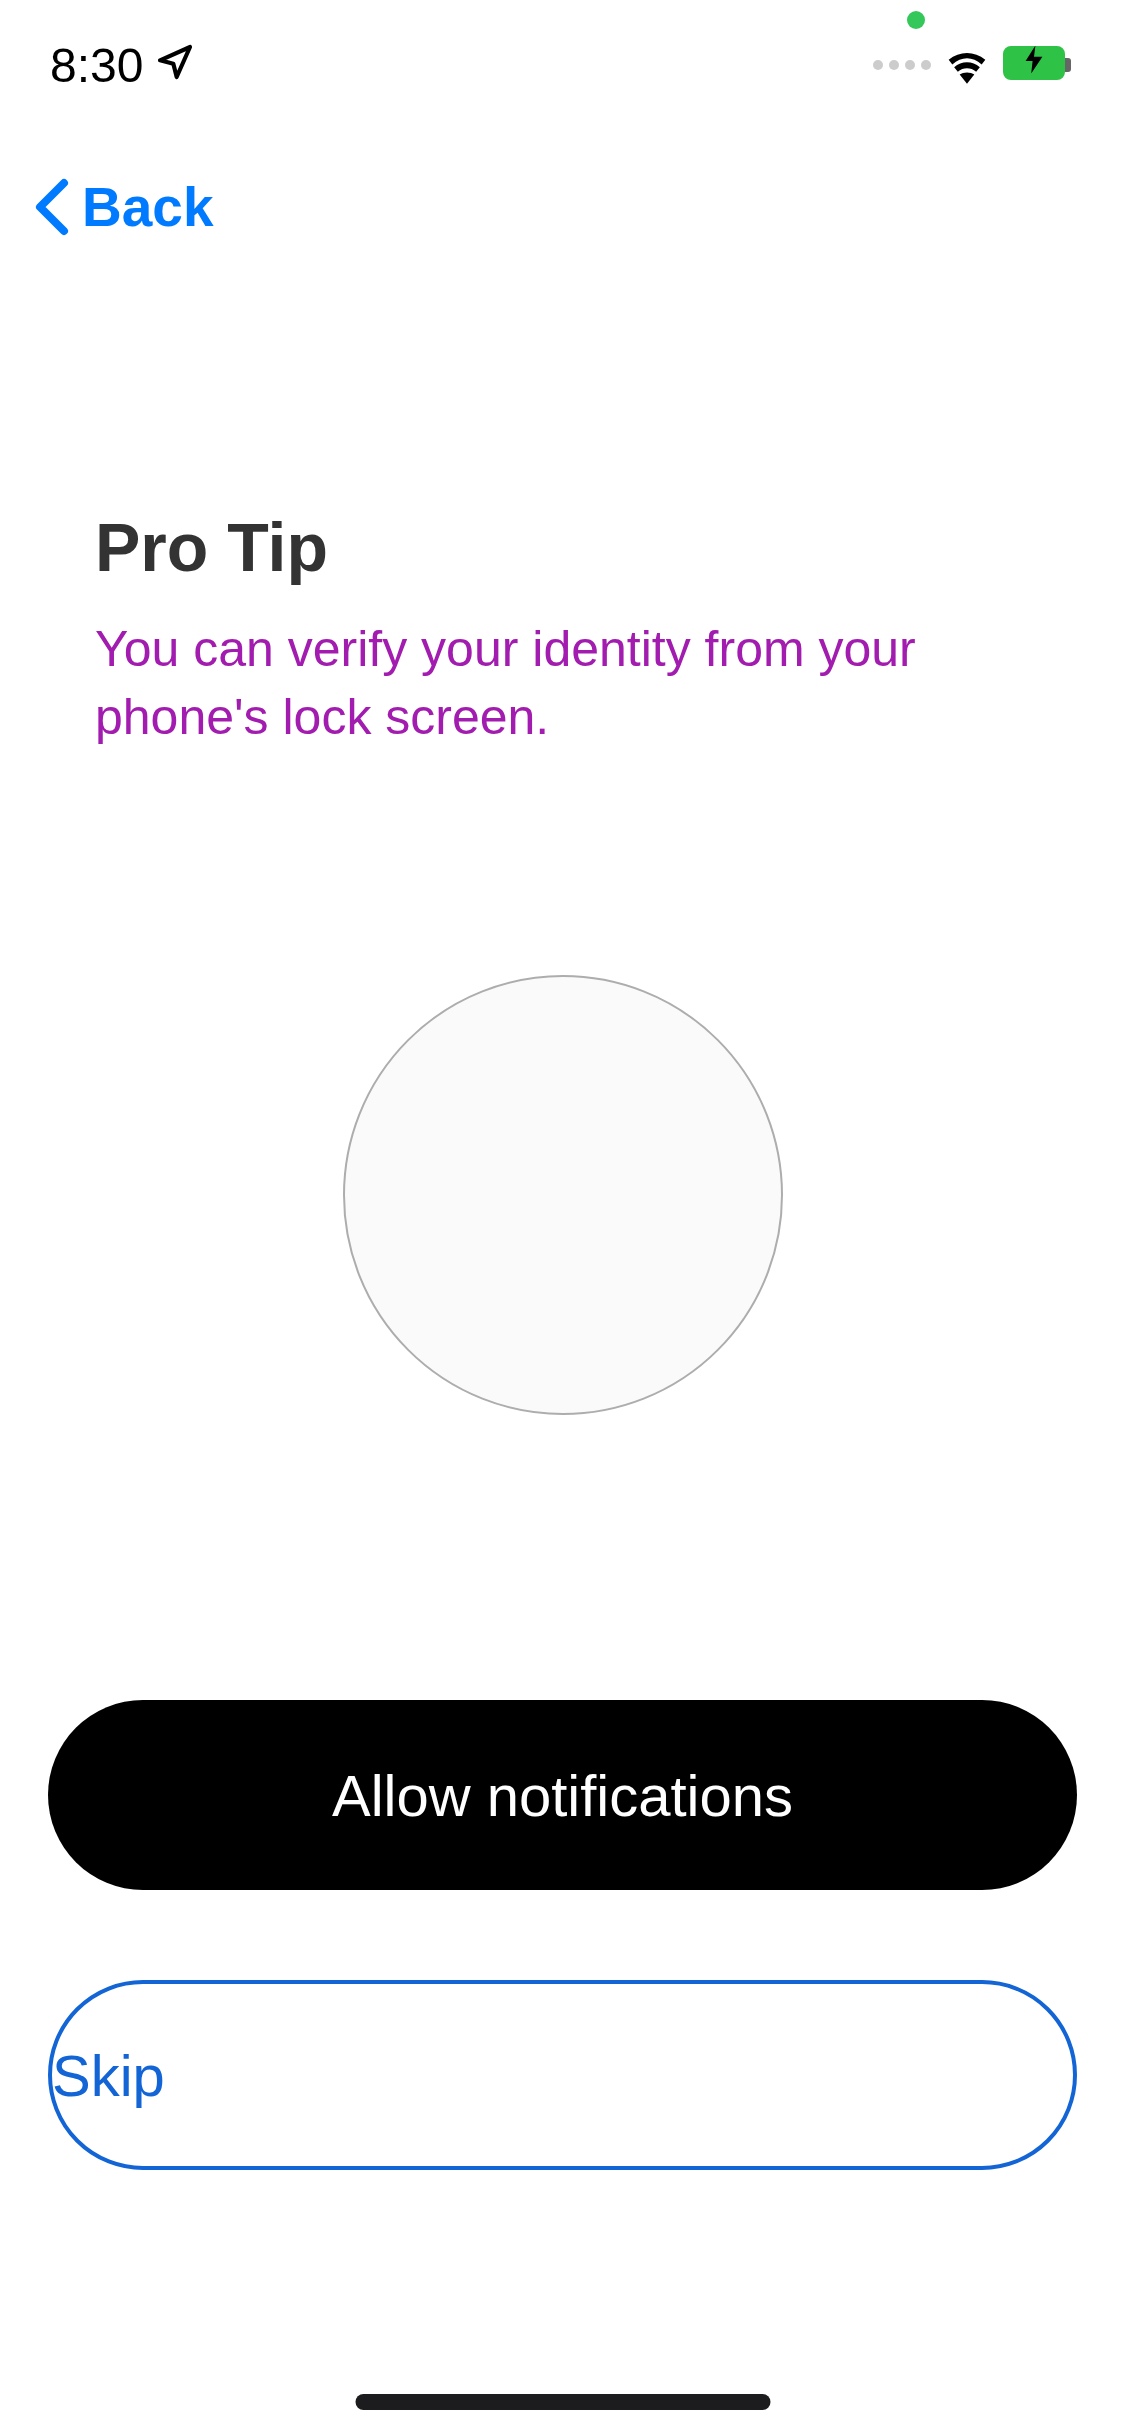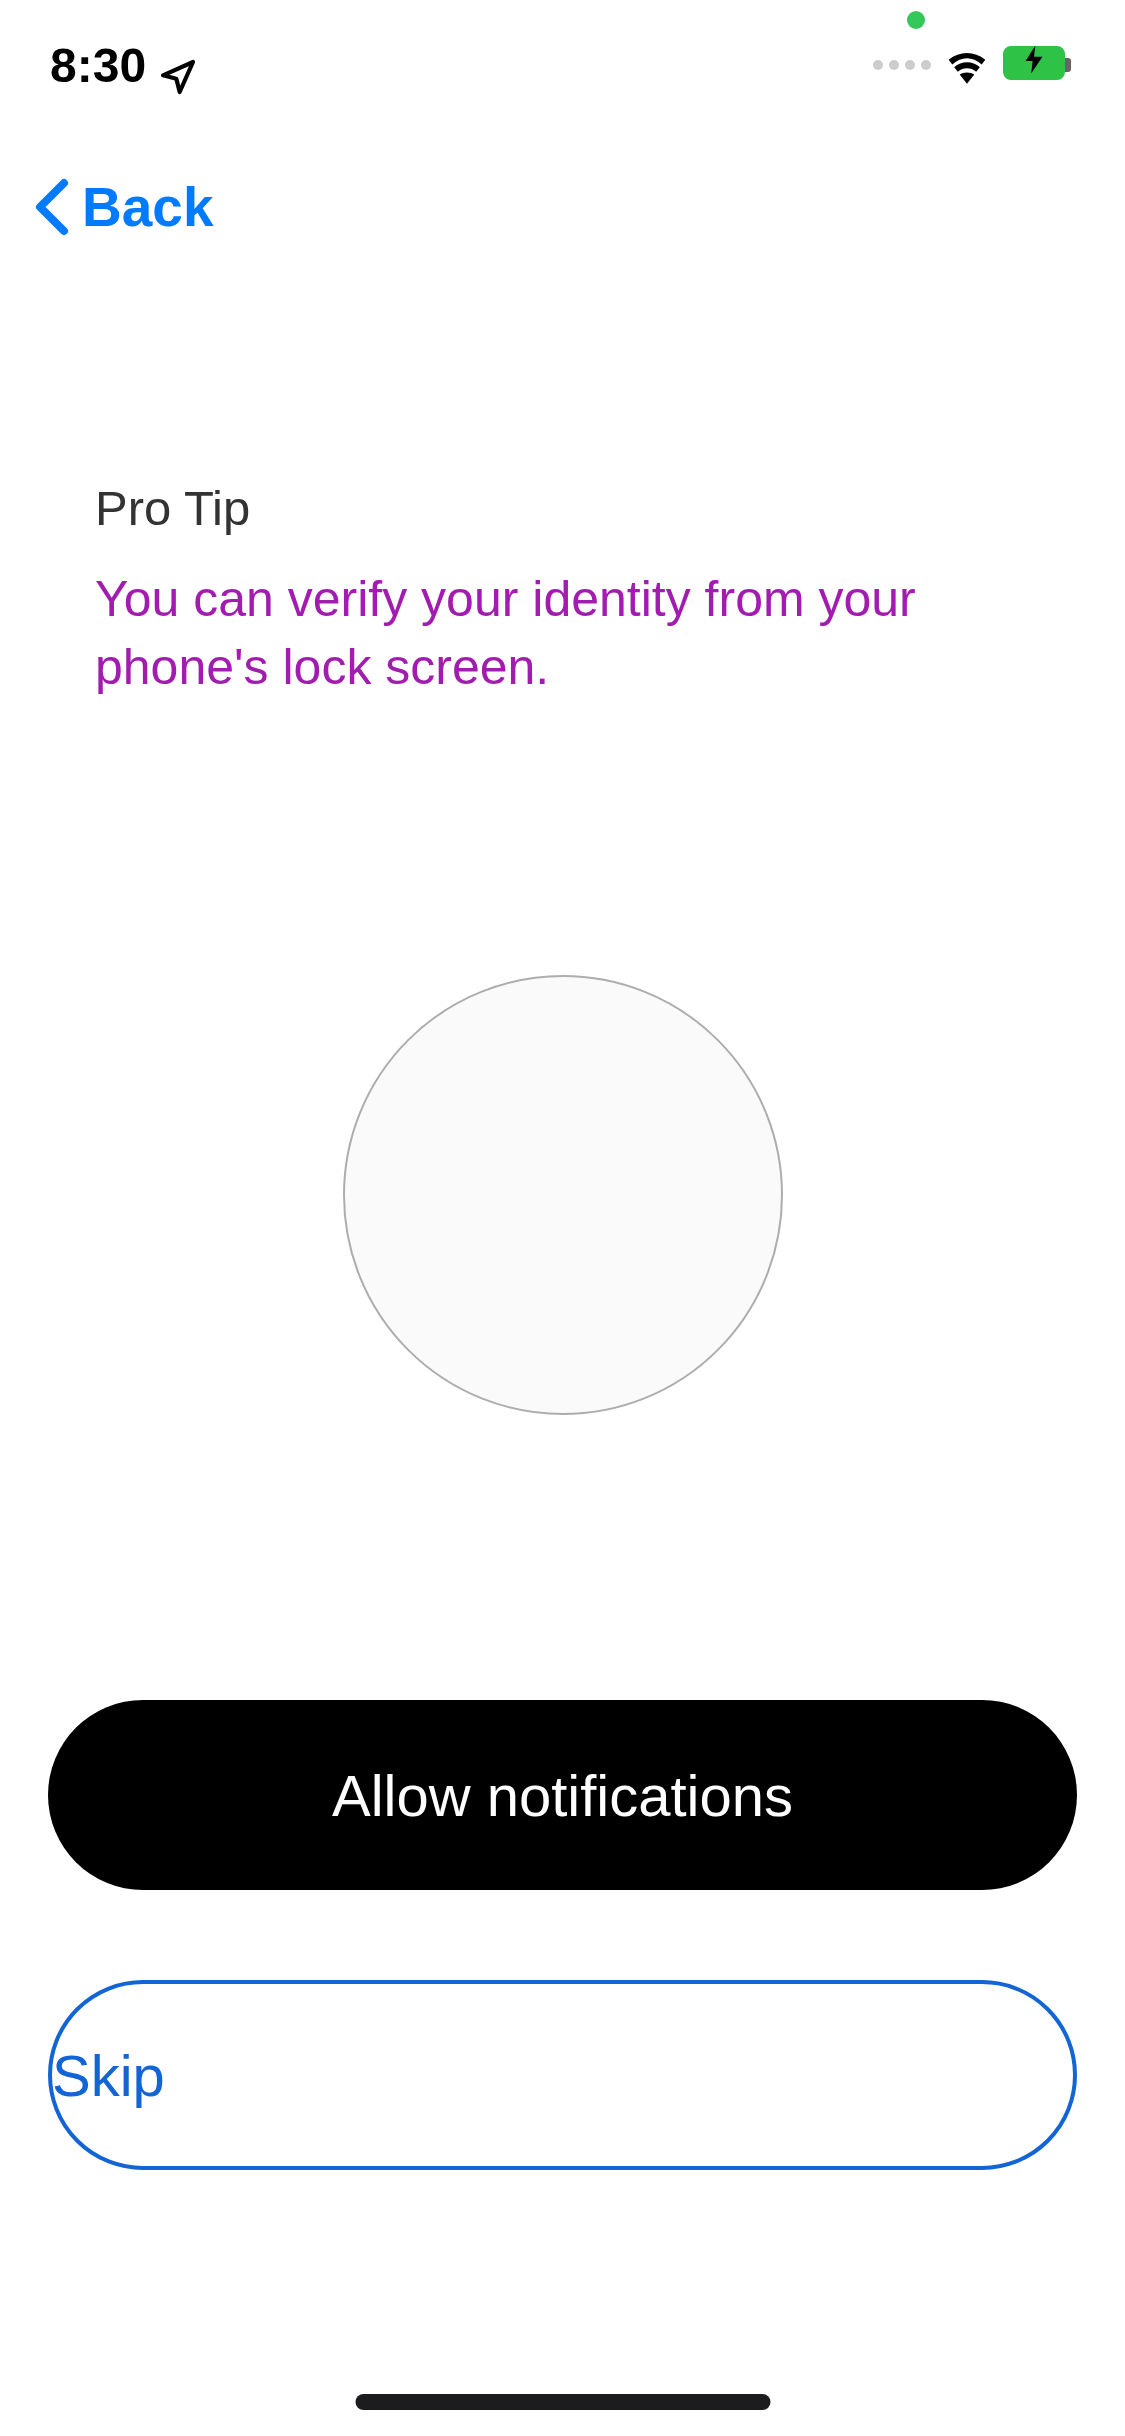--- a/index.html
+++ b/index.html
@@ -25,24 +25,24 @@
       right: 0;
       height: 130px;
       display: flex;
       align-items: center;
       justify-content: space-between;
       padding: 0 50px;
     }
     
     .status-left {
       display: flex;
-      align-items: flex-end;
+      align-items: flex-start;
       gap: 12px;
       font-size: 48px;
-      font-weight: 700;
+      font-weight: 400;
       color: #000;
     }
     
     .location-icon {
       width: 40px;
       height: 40px;
     }
     
     .status-right {
       display: flex;
@@ -136,24 +136,25 @@
     
     
     .content {
       position: absolute;
       top: 480px;
       left: 95px;
       right: 95px;
     }
     
     .title {
-      font-size: 49px;
-      font-weight: 400;
+      font-size: 68px;
+      font-weight: 700;
       color: #333333;
       margin-bottom: 30px;
+      margin-top: 28px;
     }
     
     .description {
       font-size: 50px;
       font-weight: 400;
       color: #a21caf;
       line-height: 1.35;
     }
     
     

